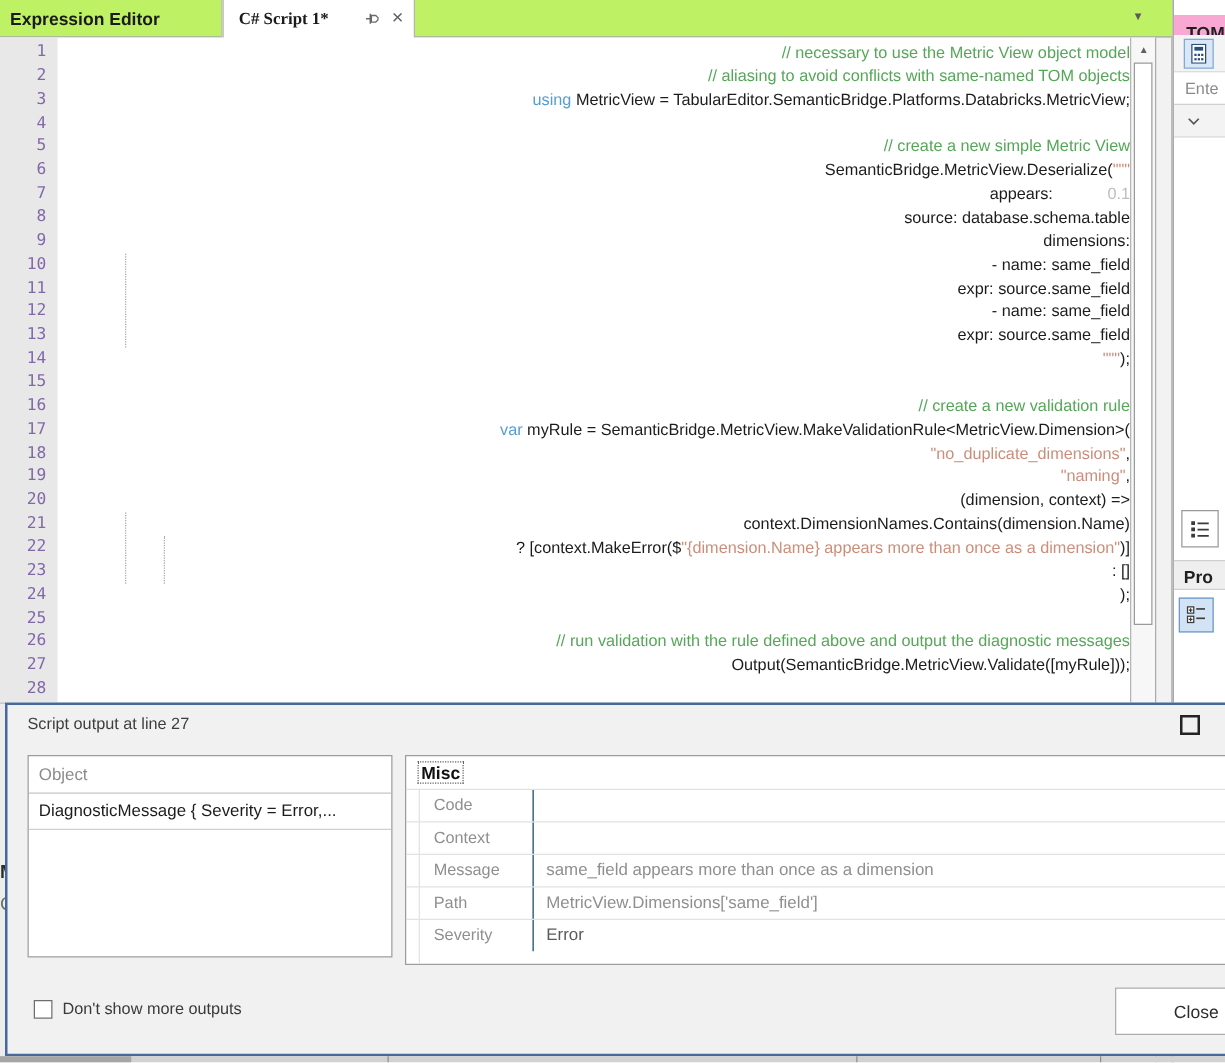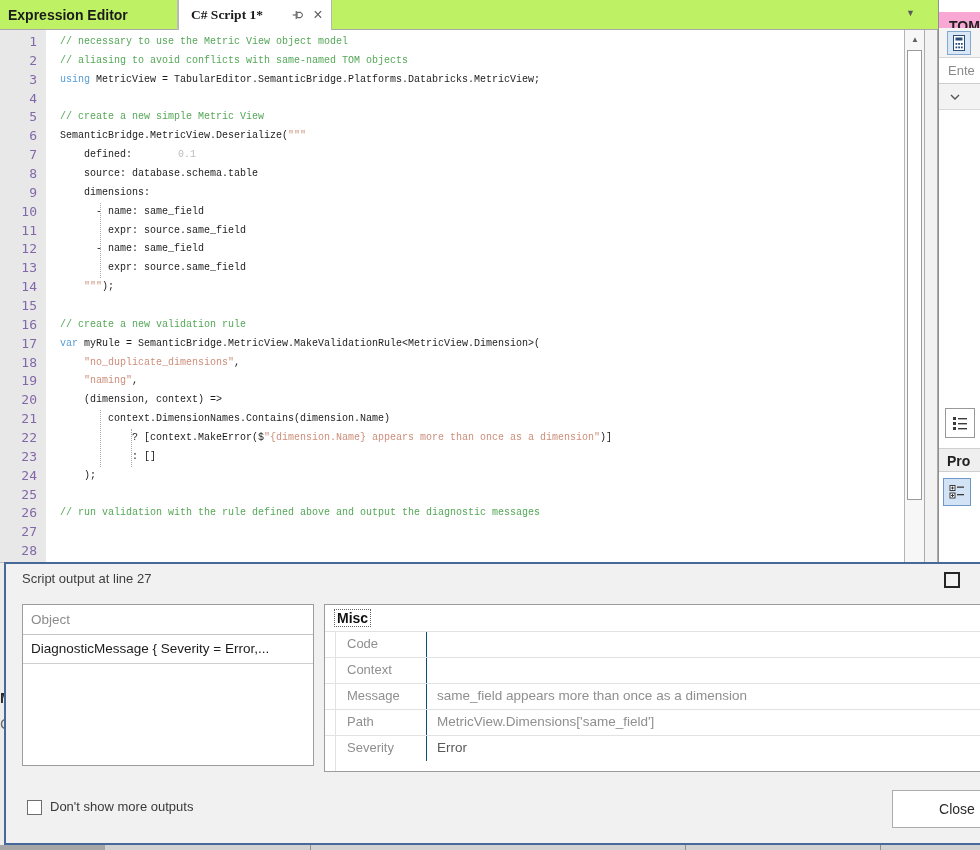--- a/index.html
+++ b/index.html
@@ -20,21 +20,21 @@
   .tab-close{left:130px;top:4px;width:18px;height:22px;line-height:22px;text-align:center;font-size:16px;color:#5f5f5f;}
   .tab-caret{left:906px;top:8px;font-size:9px;color:#5a5a5a;}
 
   
   .code-area{left:0;top:30px;width:904px;height:532px;background:#ffffff;overflow:hidden;}
   .gutter{left:0;top:0;width:46px;height:532px;background:#e8e8e8;padding-top:3px;box-sizing:border-box;}
   .ln{height:18.86px;line-height:18.86px;text-align:right;padding-right:9px;
       font-family:"DejaVu Sans Mono",monospace;font-size:13px;color:#8268a8;}
   .code{left:46px;top:0;width:858px;padding:3px 0 0 14px;box-sizing:border-box;}
   .cl{height:18.86px;line-height:18.86px;white-space:pre;
-      font-family:Liberation Mono, monospace;font-size:10px;color:#1c1c1c;}
+      font-family:Liberation Sans, sans-serif;font-size:13px;color:#1c1c1c;text-align:right;}
   .tk-c{color:#55a758;} .tk-k{color:#569cd6;} .tk-s{color:#cc8e7a;}
   .tk-n{color:#bdbdbd;margin-left:40px;} .tk-p{color:#1c1c1c;}
   .guide{width:1px;border-left:1px dotted #a9a9a9;}
 
   
   .vscroll{left:904px;top:30px;width:20px;height:532px;background:#f7f7f7;border-left:1px solid #b5b5b5;box-sizing:border-box;}
   .vscroll .up{left:2px;top:3px;width:16px;height:14px;text-align:center;font-size:8px;color:#606060;line-height:14px;}
   .vscroll .thumb{left:2px;top:20px;width:15px;height:450px;background:#ffffff;border:1px solid #9a9a9a;box-sizing:border-box;}
   .splitter-gap{left:924px;top:30px;width:14px;height:820px;background:#f2f2f2;border-left:1px solid #ababab;border-right:1px solid #ababab;box-sizing:border-box;}
 
@@ -138,40 +138,41 @@
       <div class="ln">27</div>
       <div class="ln">28</div>
     </div>
   <div class="abs code">
       <div class="cl"><span class="tk-c">// necessary to use the Metric View object model</span></div>
       <div class="cl"><span class="tk-c">// aliasing to avoid conflicts with same-named TOM objects</span></div>
       <div class="cl"><span class="tk-k">using</span><span class="tk-p"> MetricView = TabularEditor.SemanticBridge.Platforms.Databricks.MetricView;</span></div>
       <div class="cl"></div>
       <div class="cl"><span class="tk-c">// create a new simple Metric View</span></div>
       <div class="cl"><span class="tk-p">SemanticBridge.MetricView.Deserialize(</span><span class="tk-s">"""</span></div>
-      <div class="cl"><span class="tk-p">    defined: </span><span class="tk-n">0.1</span></div>
+      <div class="cl"><span class="tk-p">    appears: </span><span class="tk-n">0.1</span></div>
       <div class="cl"><span class="tk-p">    source: database.schema.table</span></div>
       <div class="cl"><span class="tk-p">    dimensions:</span></div>
       <div class="cl"><span class="tk-p">      - name: same_field</span></div>
       <div class="cl"><span class="tk-p">        expr: source.same_field</span></div>
       <div class="cl"><span class="tk-p">      - name: same_field</span></div>
       <div class="cl"><span class="tk-p">        expr: source.same_field</span></div>
       <div class="cl"><span class="tk-p">    </span><span class="tk-s">"""</span><span class="tk-p">);</span></div>
       <div class="cl"></div>
       <div class="cl"><span class="tk-c">// create a new validation rule</span></div>
       <div class="cl"><span class="tk-k">var</span><span class="tk-p"> myRule = SemanticBridge.MetricView.MakeValidationRule&lt;MetricView.Dimension&gt;(</span></div>
       <div class="cl"><span class="tk-p">    </span><span class="tk-s">"no_duplicate_dimensions"</span><span class="tk-p">,</span></div>
       <div class="cl"><span class="tk-p">    </span><span class="tk-s">"naming"</span><span class="tk-p">,</span></div>
       <div class="cl"><span class="tk-p">    (dimension, context) =&gt;</span></div>
       <div class="cl"><span class="tk-p">        context.DimensionNames.Contains(dimension.Name)</span></div>
       <div class="cl"><span class="tk-p">            ? [context.MakeError($</span><span class="tk-s">"{dimension.Name} appears more than once as a dimension"</span><span class="tk-p">)]</span></div>
       <div class="cl"><span class="tk-p">            : []</span></div>
       <div class="cl"><span class="tk-p">    );</span></div>
       <div class="cl"></div>
       <div class="cl"><span class="tk-c">// run validation with the rule defined above and output the diagnostic messages</span></div>
+      <div class="cl"><span class="tk-p">Output(SemanticBridge.MetricView.Validate([myRule]));</span></div>
       <div class="cl"></div>
     </div>
   <div class="abs guide" style="left:100px;top:173px;height:75px;"></div>
   <div class="abs guide" style="left:100px;top:380px;height:57px;"></div>
   <div class="abs guide" style="left:131px;top:399px;height:38px;"></div>
 </div>
 
 <div class="abs vscroll">
   <div class="abs up">▲</div>
   <div class="abs thumb"></div>

